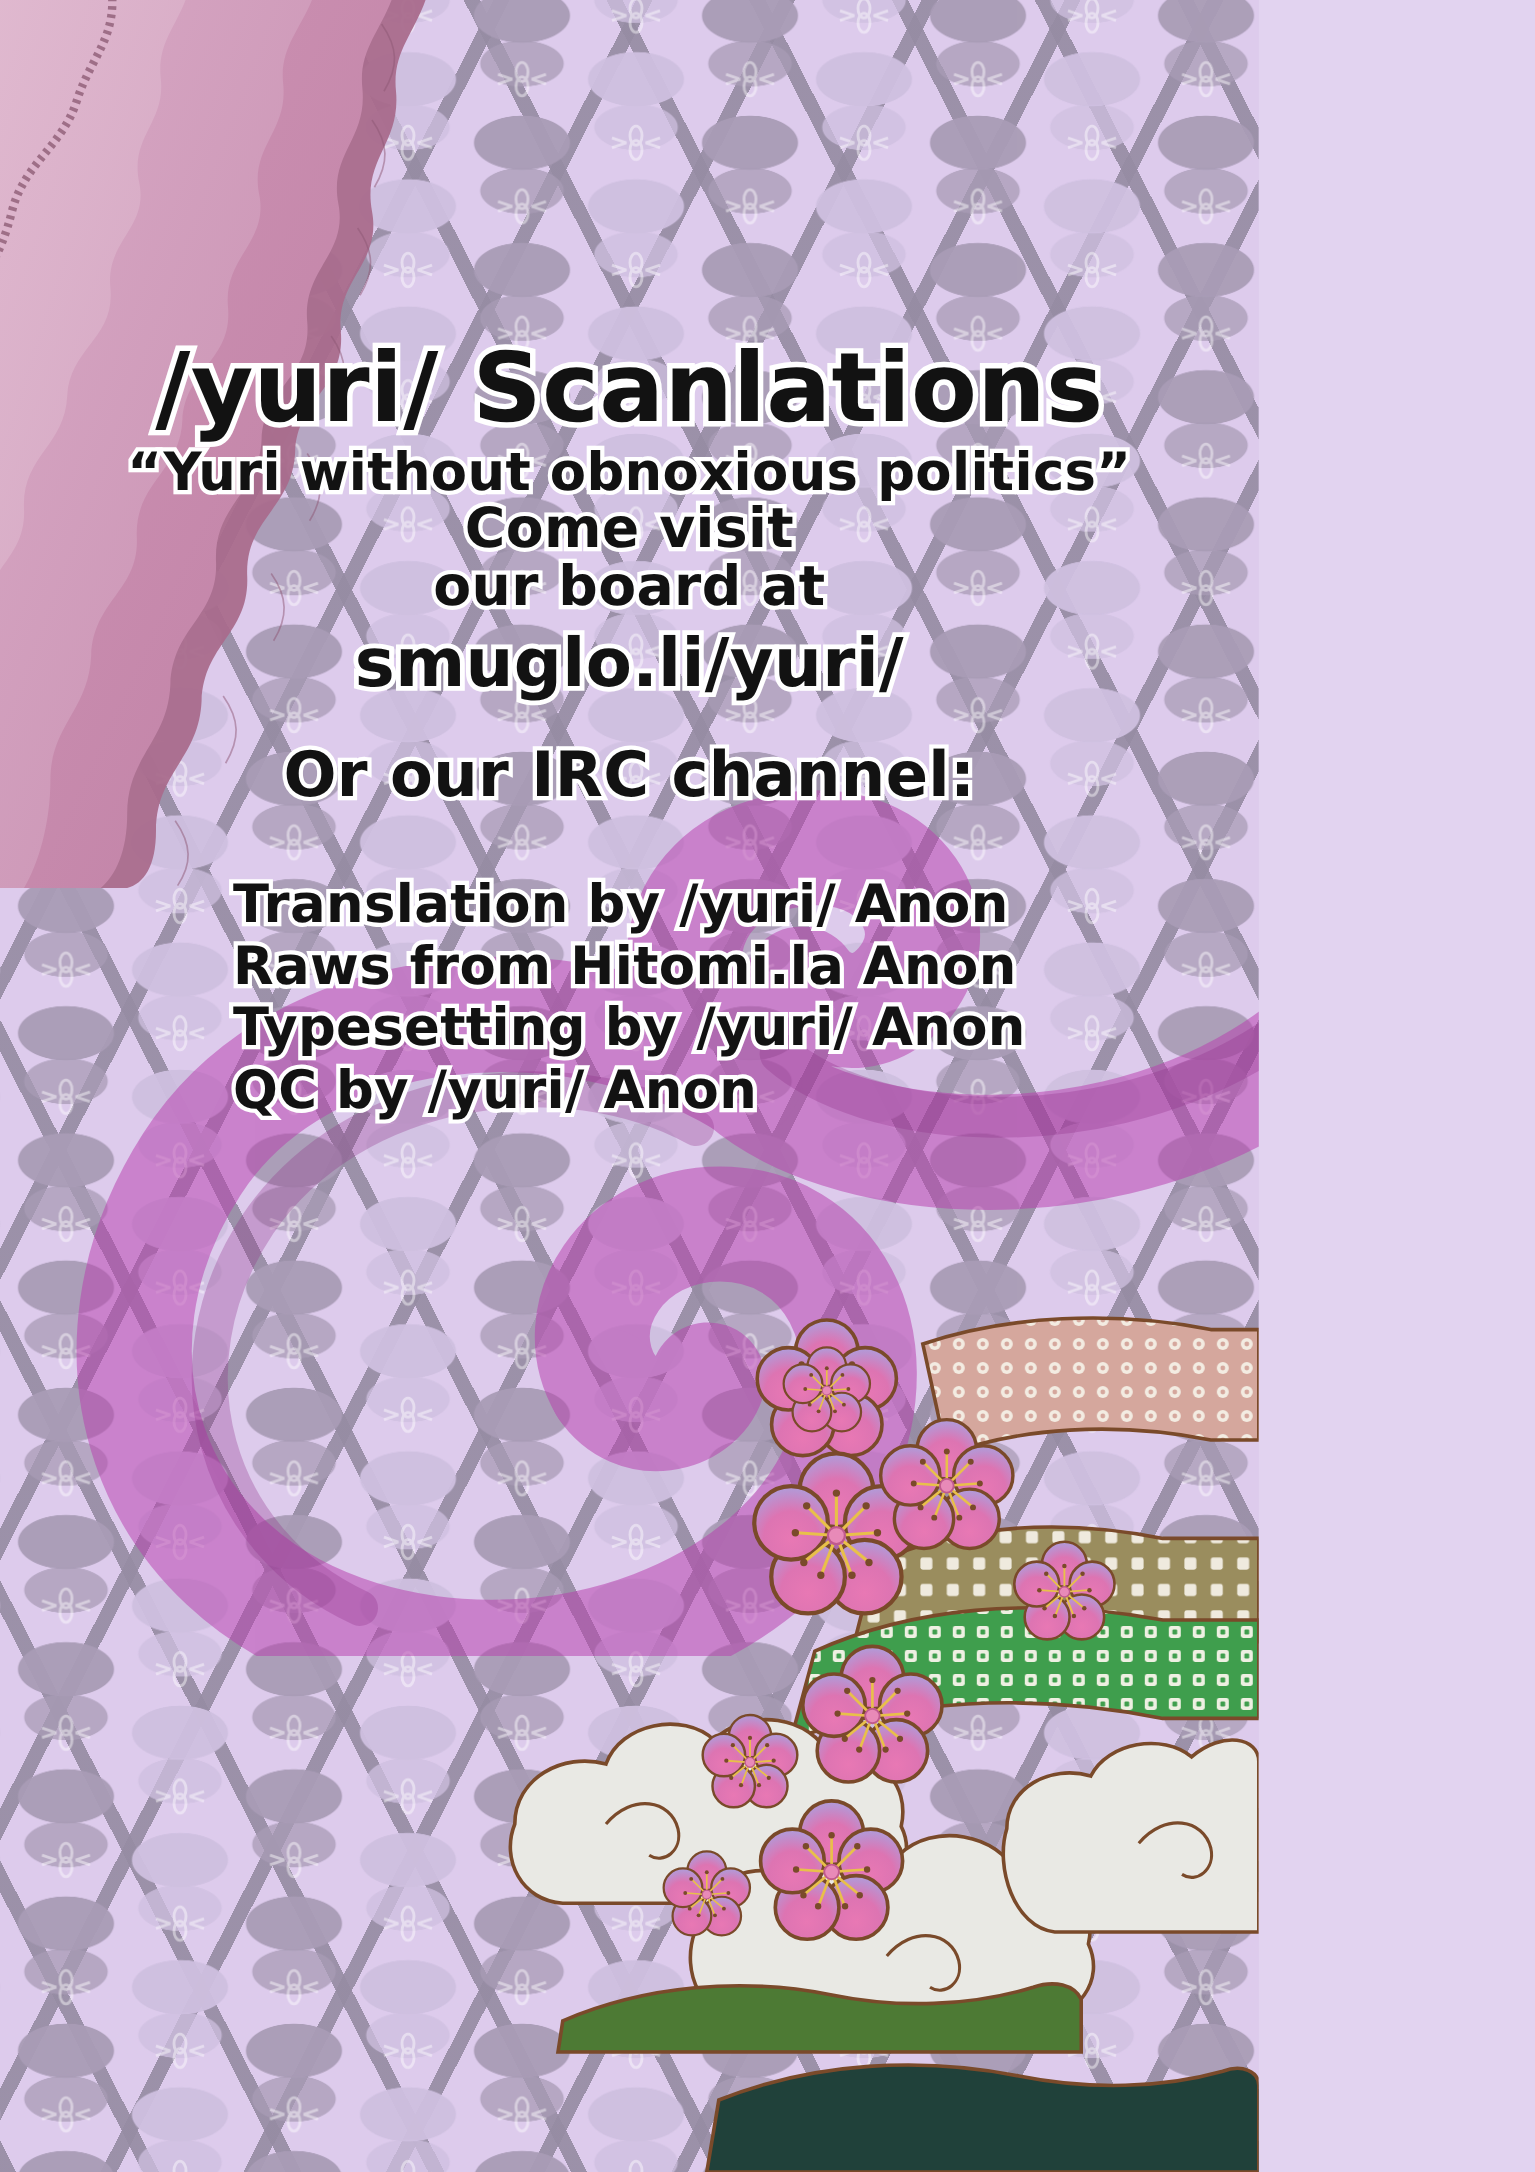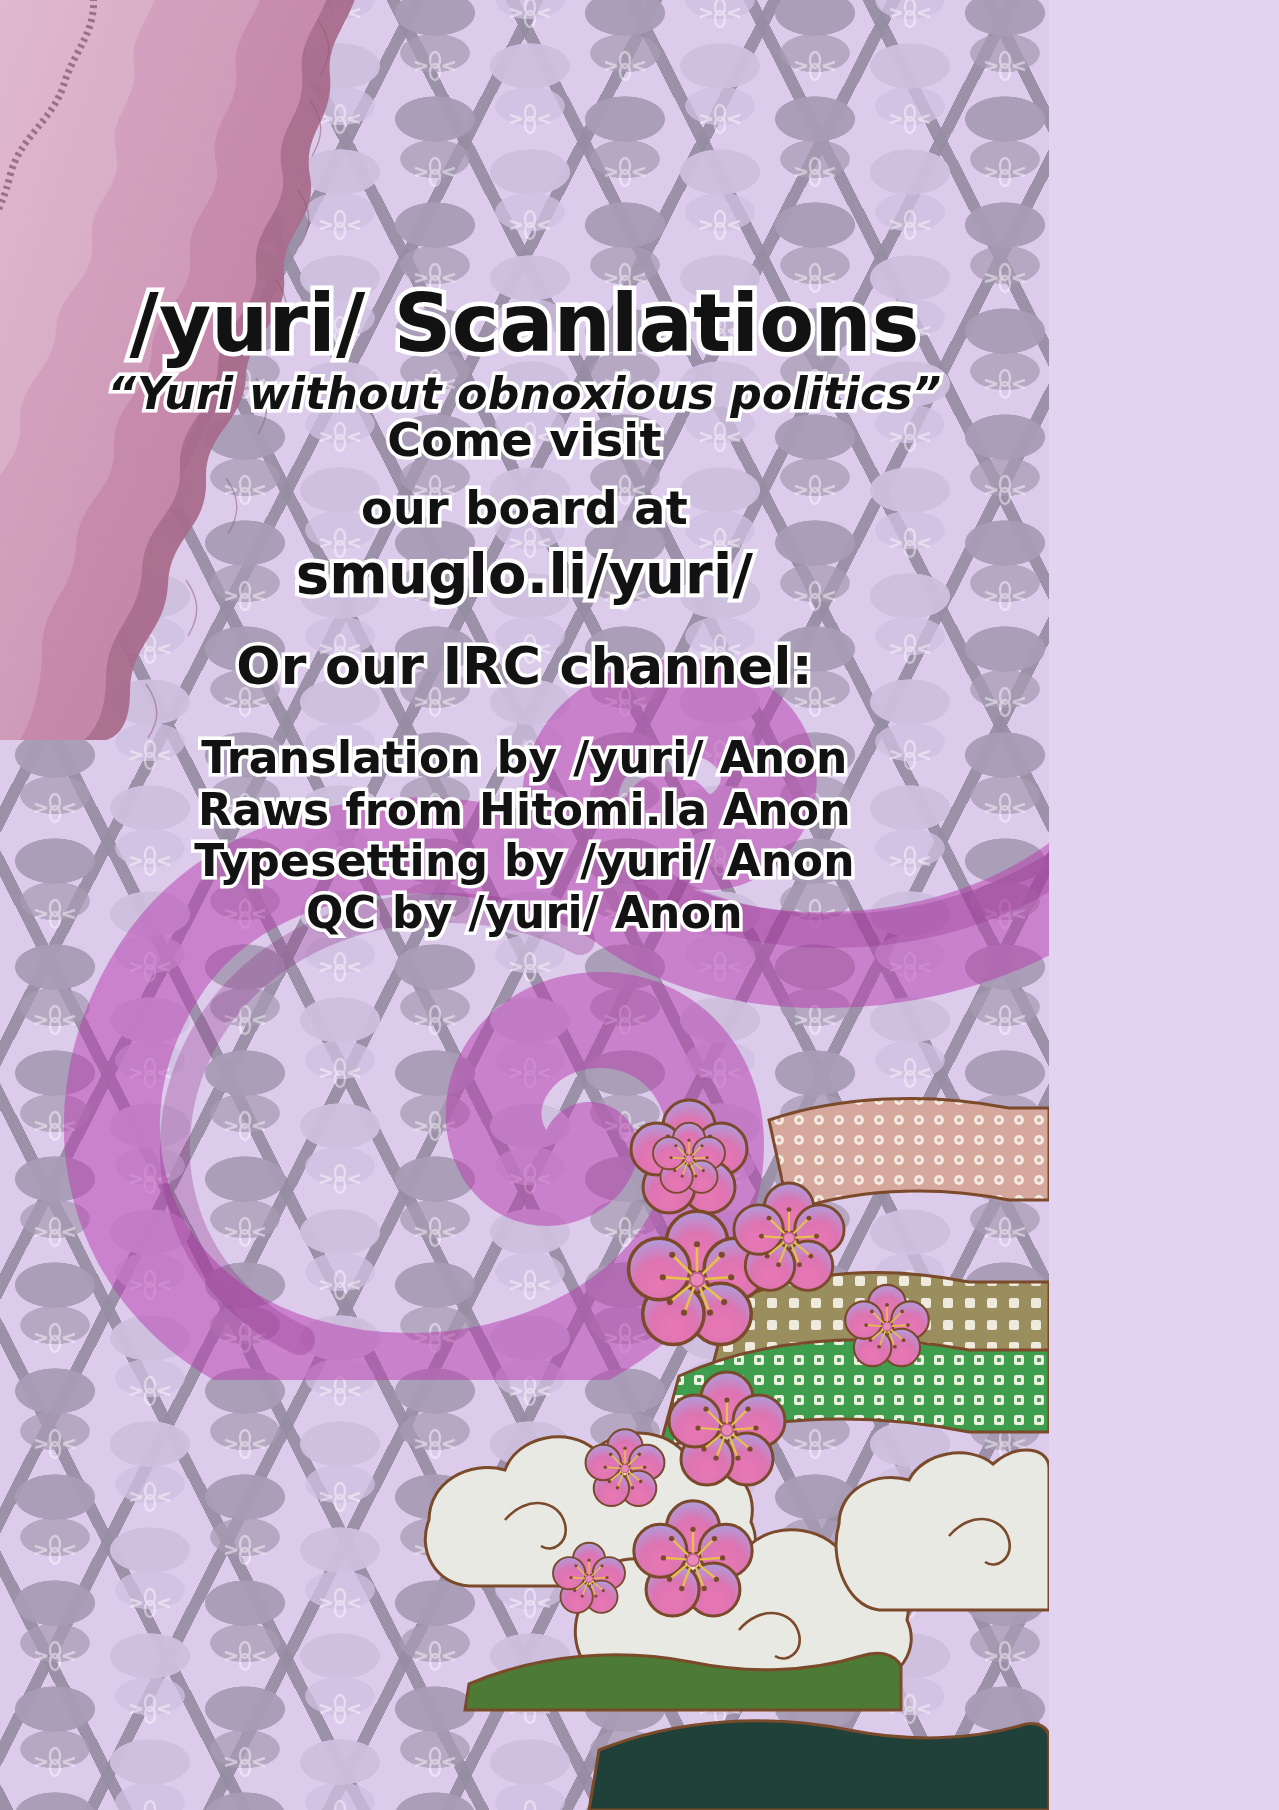--- a/index.html
+++ b/index.html
@@ -97,27 +97,27 @@
     font-family:"DejaVu Sans", sans-serif;
     font-weight:700;
     letter-spacing:.3px;
     -webkit-text-stroke:7px #ffffff;
     paint-order:stroke fill;
     text-shadow:
       0 0 2px #fff, 0 0 2px #fff;
     white-space:pre;
   }
   .title      { font-size:80px;  margin-top:282px; -webkit-text-stroke-width:9px; }
-  .tagline    { font-size:44px;  margin-top:6px;font-style:italic;  -webkit-text-stroke-width:7px; }
+  .tagline    { font-size:44px;  margin-top:6px;  -webkit-text-stroke-width:7px; }
   .visit      { font-size:46px;  -webkit-text-stroke-width:7px; }
-  .visit2     { font-size:46px;  margin-top:20px; -webkit-text-stroke-width:7px; }
+  .visit2     { font-size:46px;  -webkit-text-stroke-width:7px; }
   .url        { font-size:56px;  margin-top:12px; -webkit-text-stroke-width:8px; }
   .irc-label  { font-size:52px;  margin-top:36px; -webkit-text-stroke-width:7px; }
   .irc-value  { font-size:58px;  margin-top:22px; -webkit-text-stroke-width:8px; }
-  .credits    { margin-top:42px; display:flex; flex-direction:column; align-items:center; gap:6px;}
+  .credits    { margin-top:58px; display:flex; flex-direction:column; align-items:flex-start; gap:6px;}
   .credit-line{ font-size:44px; -webkit-text-stroke-width:7px; }
 </style>
 </head>
 <body>
 
 <div id="page">
 
   <div class="bg-pattern"></div>
   <div class="bg-blobs"></div>
   <div class="bg-blobs2"></div>

